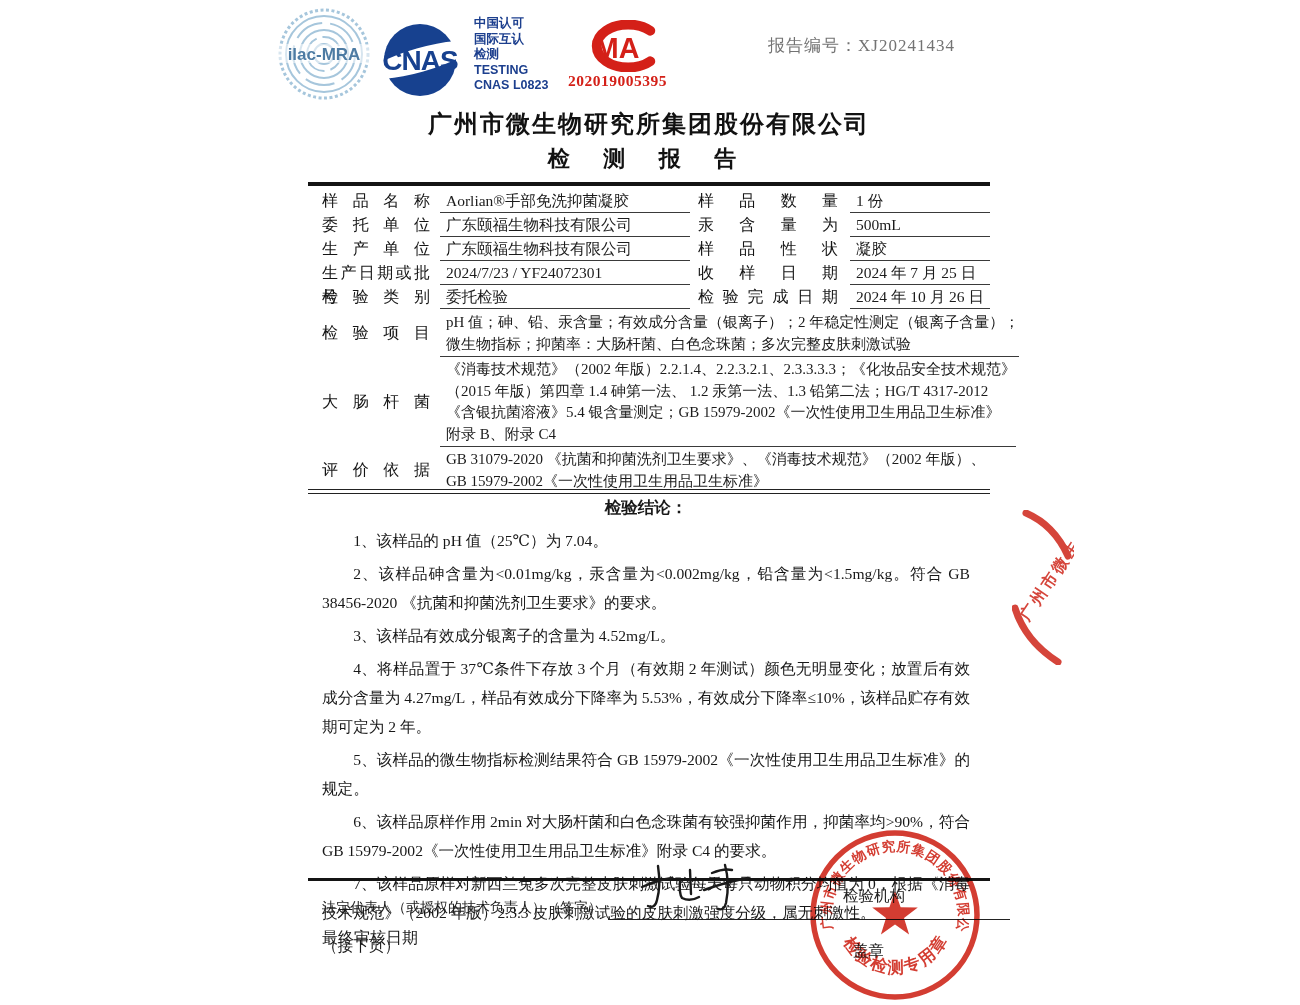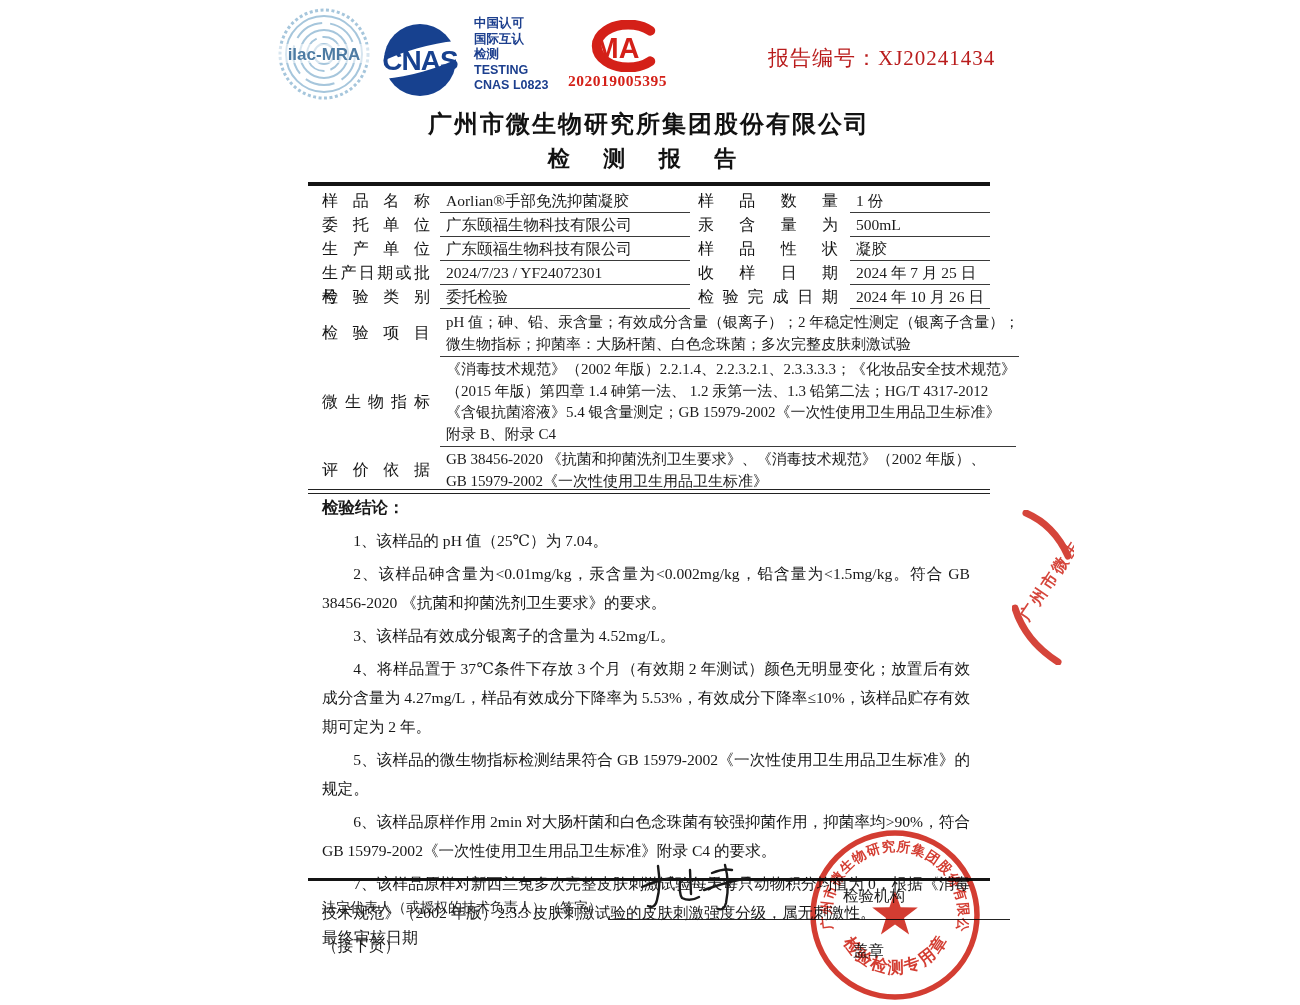--- a/index.html
+++ b/index.html
@@ -2,21 +2,21 @@
 <html><head>
 <meta charset="utf-8">
 <style>
   html,body{margin:0;padding:0;background:#ffffff;}
   #page{position:relative;width:1300px;height:1005px;background:#ffffff;overflow:hidden;
         font-family:"Liberation Serif","DejaVu Serif",serif;color:#1b1b1b;}
   .abs{position:absolute;}
 
   
   #logo-row{left:276px;top:8px;width:420px;height:100px;display:flex;align-items:flex-start;}
-  #report-no{left:768px;top:44px;font-size:21px;letter-spacing:1px;color:#b91c1c;}
+  #report-no{left:768px;top:34px;font-size:17px;letter-spacing:1px;color:#737373;}
 
   #accred-text{width:86px;margin-top:8px;line-height:15.5px;font-size:12.5px;font-weight:bold;
                color:#1c3f8e;font-family:"Liberation Sans",sans-serif;}
   #cma-wrap{margin-left:8px;margin-top:12px;text-align:center;}
   #cma-num{color:#d42018;font-weight:bold;font-size:15.5px;font-family:"Liberation Serif",serif;
            letter-spacing:.5px;margin-top:-4px;}
 
   
   #company-title{left:308px;top:108px;width:682px;text-align:center;font-size:24px;
                  font-weight:bold;letter-spacing:2px;color:#111;}
@@ -38,21 +38,21 @@
   .frow .lbl{display:flex;align-items:center;}
   .frow .lbl span{width:100%;text-align:justify;text-align-last:justify;}
   .fval{flex:1;border-bottom:1.5px solid #3a3a3a;padding:2px 0 1px 6px;font-size:15px;}
   .fval .ln{display:block;line-height:21.5px;white-space:nowrap;}
   #proj .ln{line-height:22px;}
   #double-rule{left:308px;top:489px;width:682px;height:3px;border-top:1.5px solid #222;
                border-bottom:1.5px solid #222;}
 
   
   #conclusions{left:322px;top:497px;width:648px;font-size:15.6px;color:#181818;}
-  #conclusion-heading{font-weight:bold;font-size:16.5px;margin-bottom:7px;}
+  #conclusion-heading{font-weight:bold;font-size:16.5px;margin-bottom:7px;text-align:center;}
   .citem{margin:0 0 4px 0;line-height:29px;text-indent:2em;text-align:justify;}
   #next-page{margin-top:3px;line-height:29px;}
 
   
   #rule-bottom{left:308px;top:878px;width:682px;height:0;border-top:3.5px solid #141414;}
   #sig-row{left:322px;top:895px;width:688px;display:flex;align-items:flex-end;font-size:14px;}
   #sig-label{white-space:nowrap;line-height:24px;}
   #sig-line{flex:1;border-bottom:1.5px solid #222;height:24px;position:relative;margin-left:6px;}
   #signature-svg{position:absolute;left:20px;top:-38px;}
   #date-row{left:322px;top:926px;display:flex;font-size:16px;align-items:flex-end;}
@@ -152,35 +152,35 @@
       <div class="lbl">
           <span>检验项目</span>
         </div>
       <div class="fval" id="proj">
         <span class="ln">pH 值；砷、铅、汞含量；有效成分含量（银离子）；2 年稳定性测定（银离子含量）；</span>
         <span class="ln">微生物指标；抑菌率：大肠杆菌、白色念珠菌；多次完整皮肤刺激试验</span>
       </div>
     </div>
     <div class="frow">
       <div class="lbl">
-          <span>微生物指标</span>
+          <span>大肠杆菌</span>
         </div>
       <div class="fval">
         <span class="ln">《消毒技术规范》（2002 年版）2.2.1.4、2.2.3.2.1、2.3.3.3.3；《化妆品安全技术规范》</span>
         <span class="ln">（2015 年版）第四章 1.4 砷第一法、 1.2 汞第一法、1.3 铅第二法；HG/T 4317-2012</span>
         <span class="ln">《含银抗菌溶液》5.4 银含量测定；GB 15979-2002《一次性使用卫生用品卫生标准》</span>
         <span class="ln">附录 B、附录 C4</span>
       </div>
     </div>
     <div class="frow">
       <div class="lbl">
           <span>评价依据</span>
         </div>
       <div class="fval">
-        <span class="ln">GB 38456-2020 《抗菌和抑菌洗剂卫生要求》、《消毒技术规范》（2002 年版）、</span>
+        <span class="ln">GB 31079-2020 《抗菌和抑菌洗剂卫生要求》、《消毒技术规范》（2002 年版）、</span>
         <span class="ln">GB 15979-2002《一次性使用卫生用品卫生标准》</span>
       </div>
     </div>
   </div>
 
   <div id="double-rule" class="abs"></div>
 
   <div id="conclusions" class="abs">
     <div id="conclusion-heading">检验结论：</div>
     <p class="citem">1、该样品的 pH 值（25℃）为 7.04。</p>

